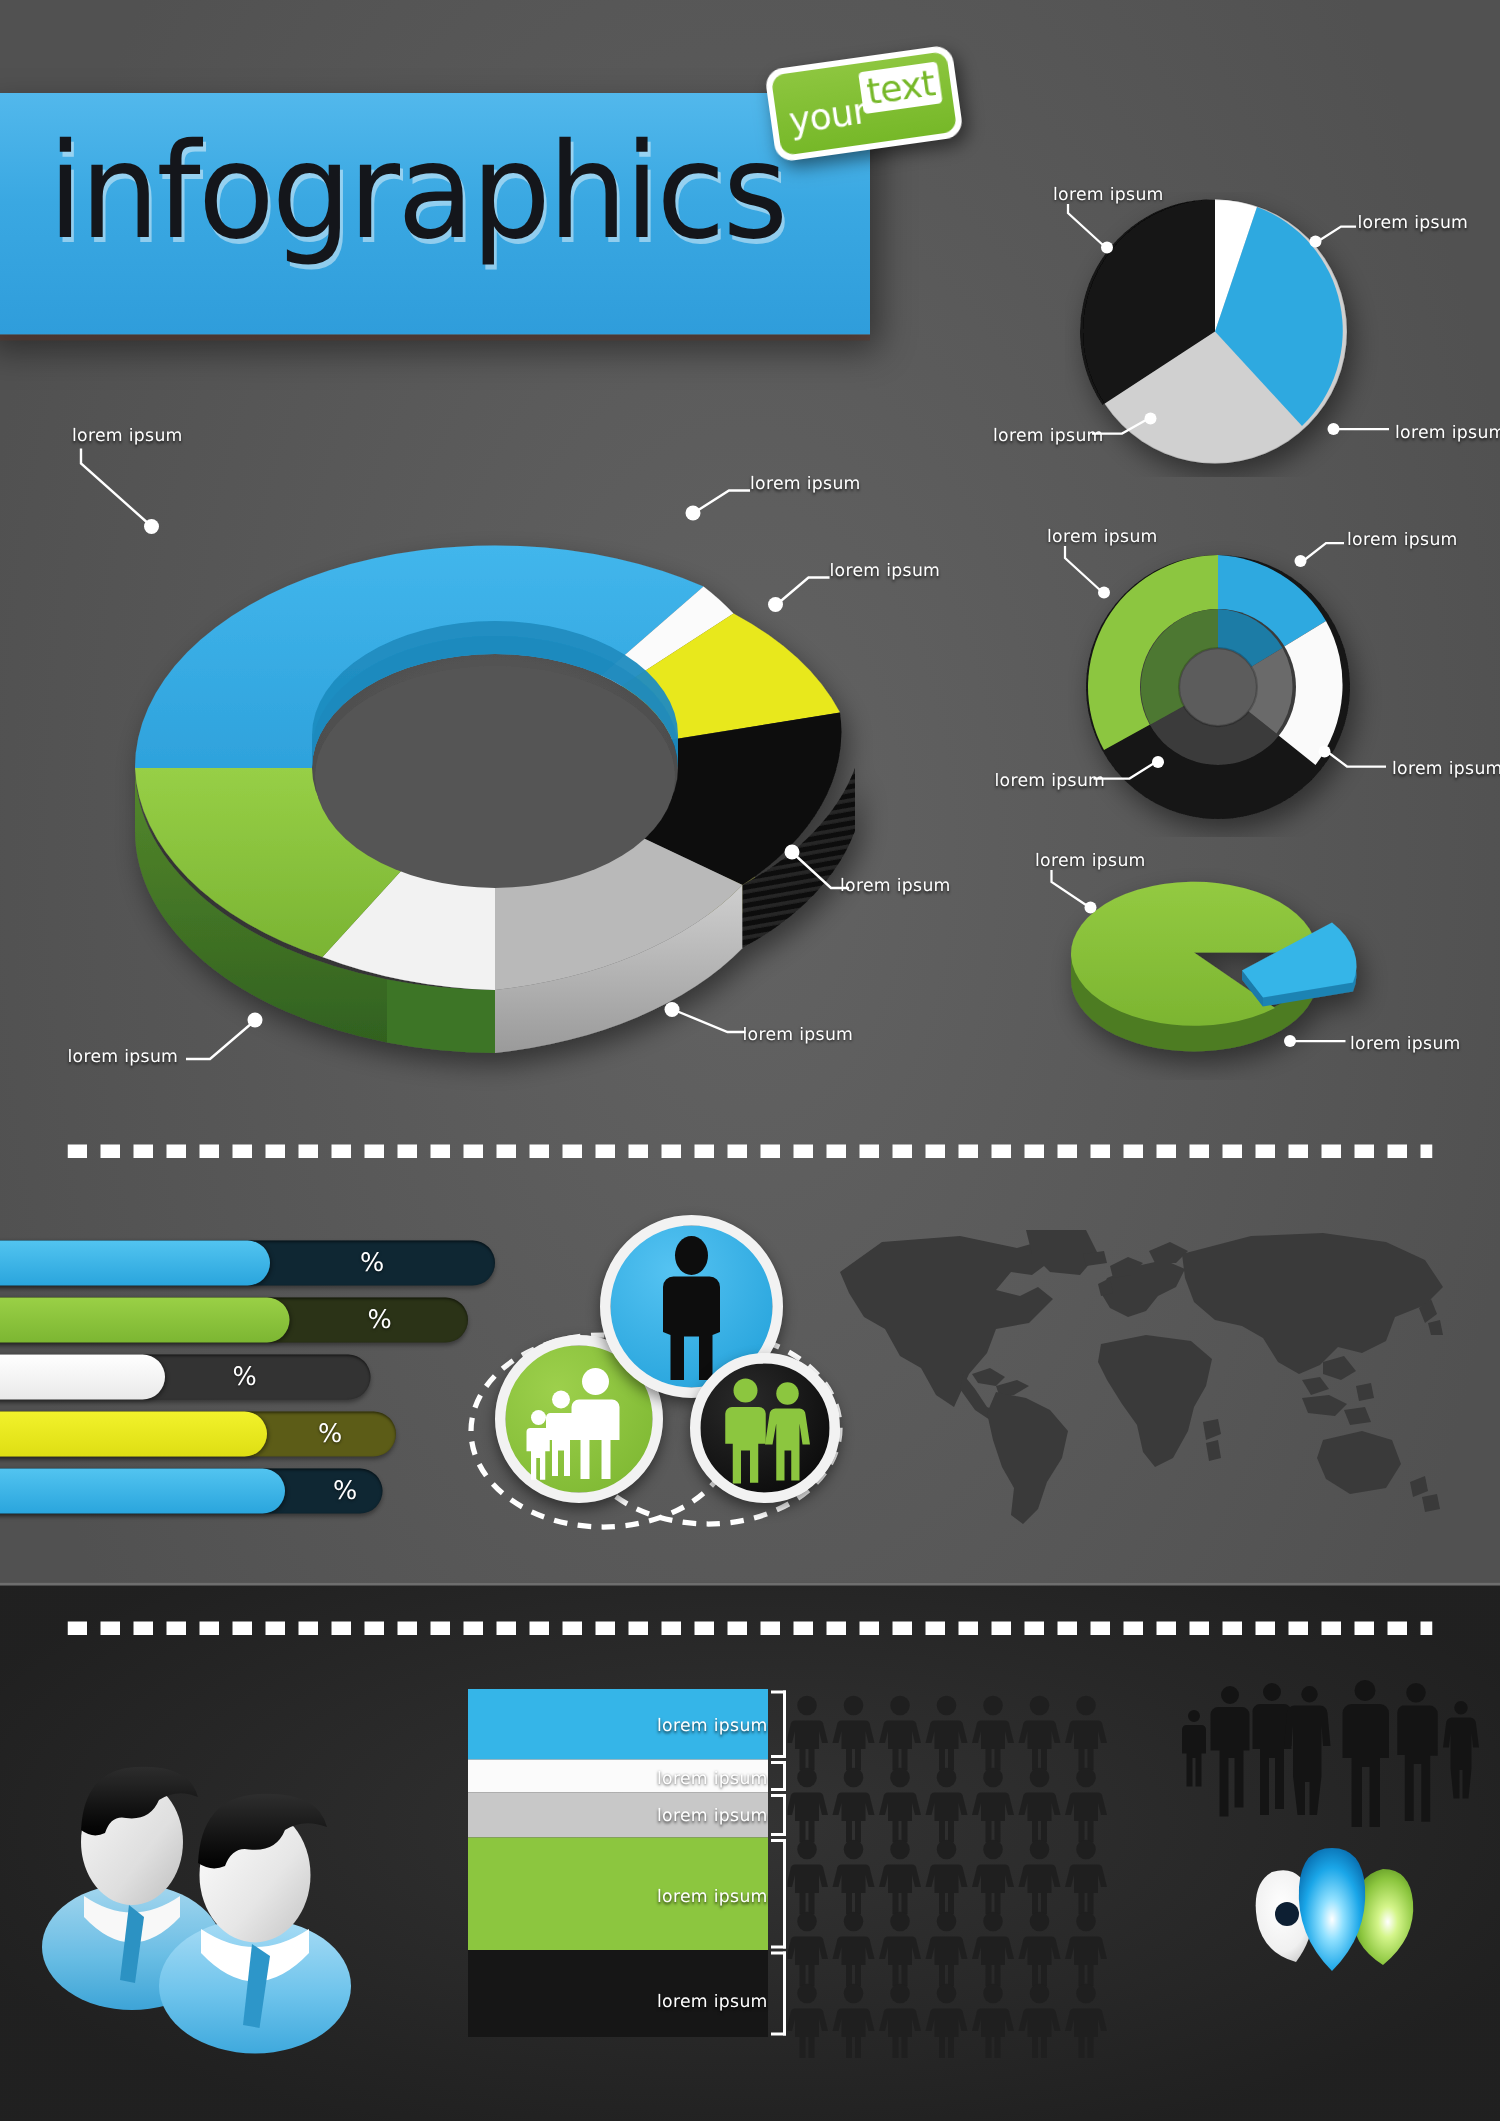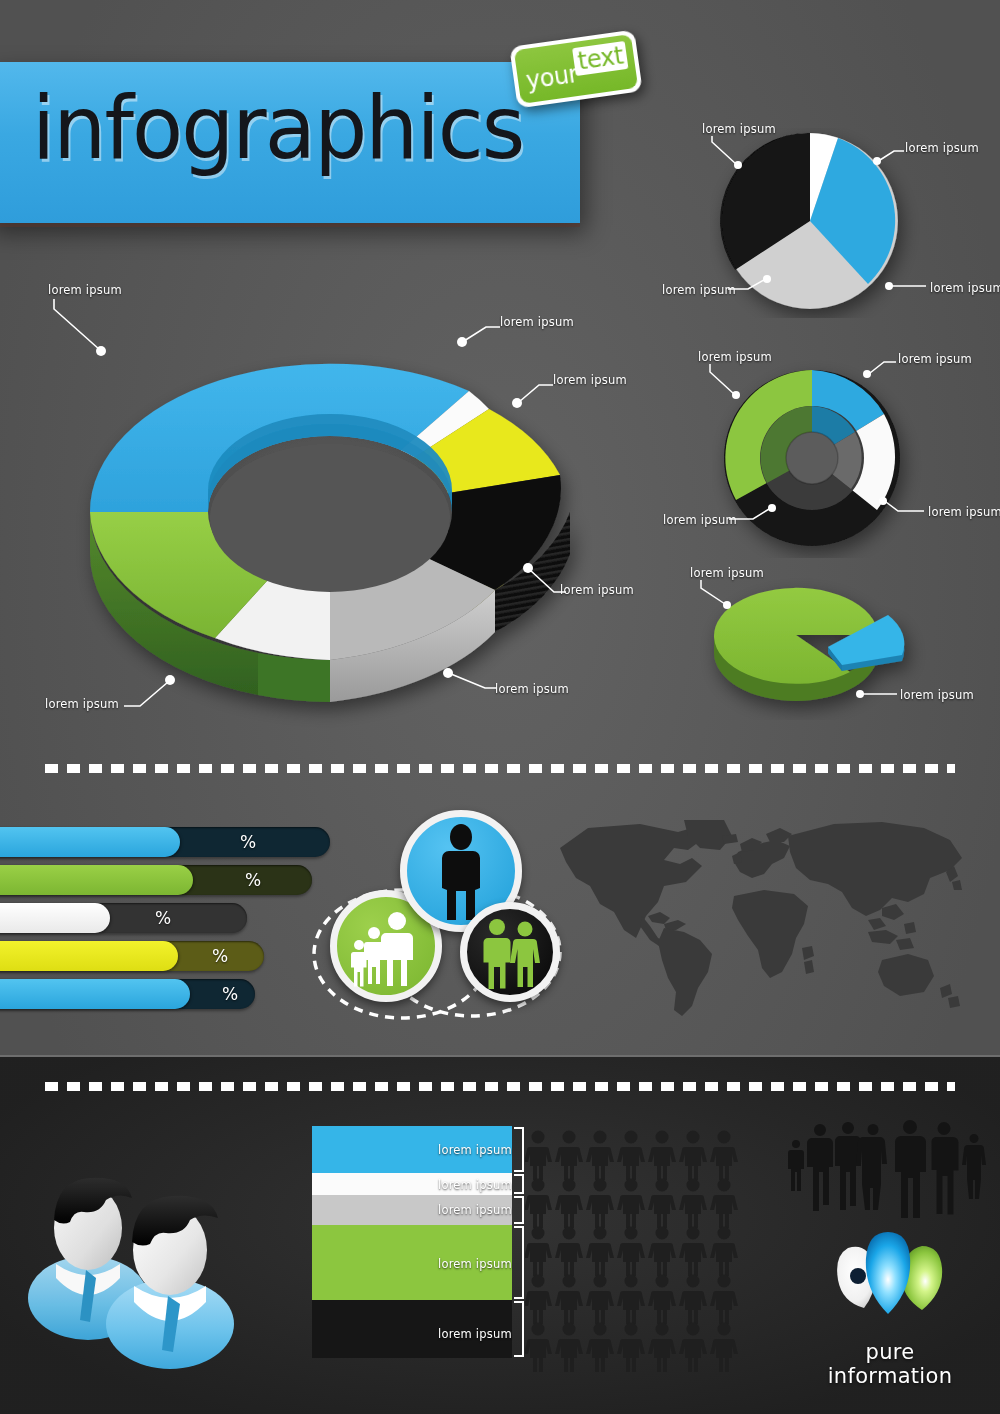--- a/index.html
+++ b/index.html
@@ -658,16 +658,15 @@
         </radialGradient>
       </defs>
 
       <path d="M48 18 q20 -6 26 18 q5 22 -10 42 q-22 -6 -26 -28 q-4 -24 10 -32 z" fill="url(#lgWhite)"></path>
       <circle cx="58" cy="46" r="8" fill="#0d1f33"></circle>
 
       <path d="M122 16 q18 0 20 22 q2 24 -20 42 q-22 -14 -20 -36 q2 -24 20 -28 z" fill="url(#lgGreen)"></path>
 
       <path d="M88 2 q20 0 22 26 q2 32 -22 56 q-24 -24 -22 -56 q2 -26 22 -26 z" fill="url(#lgBlue)"></path>
     </svg>
-    <div id="logo-text">pure information</div>
   </div>
 
 </div>
 
 </body></html>

